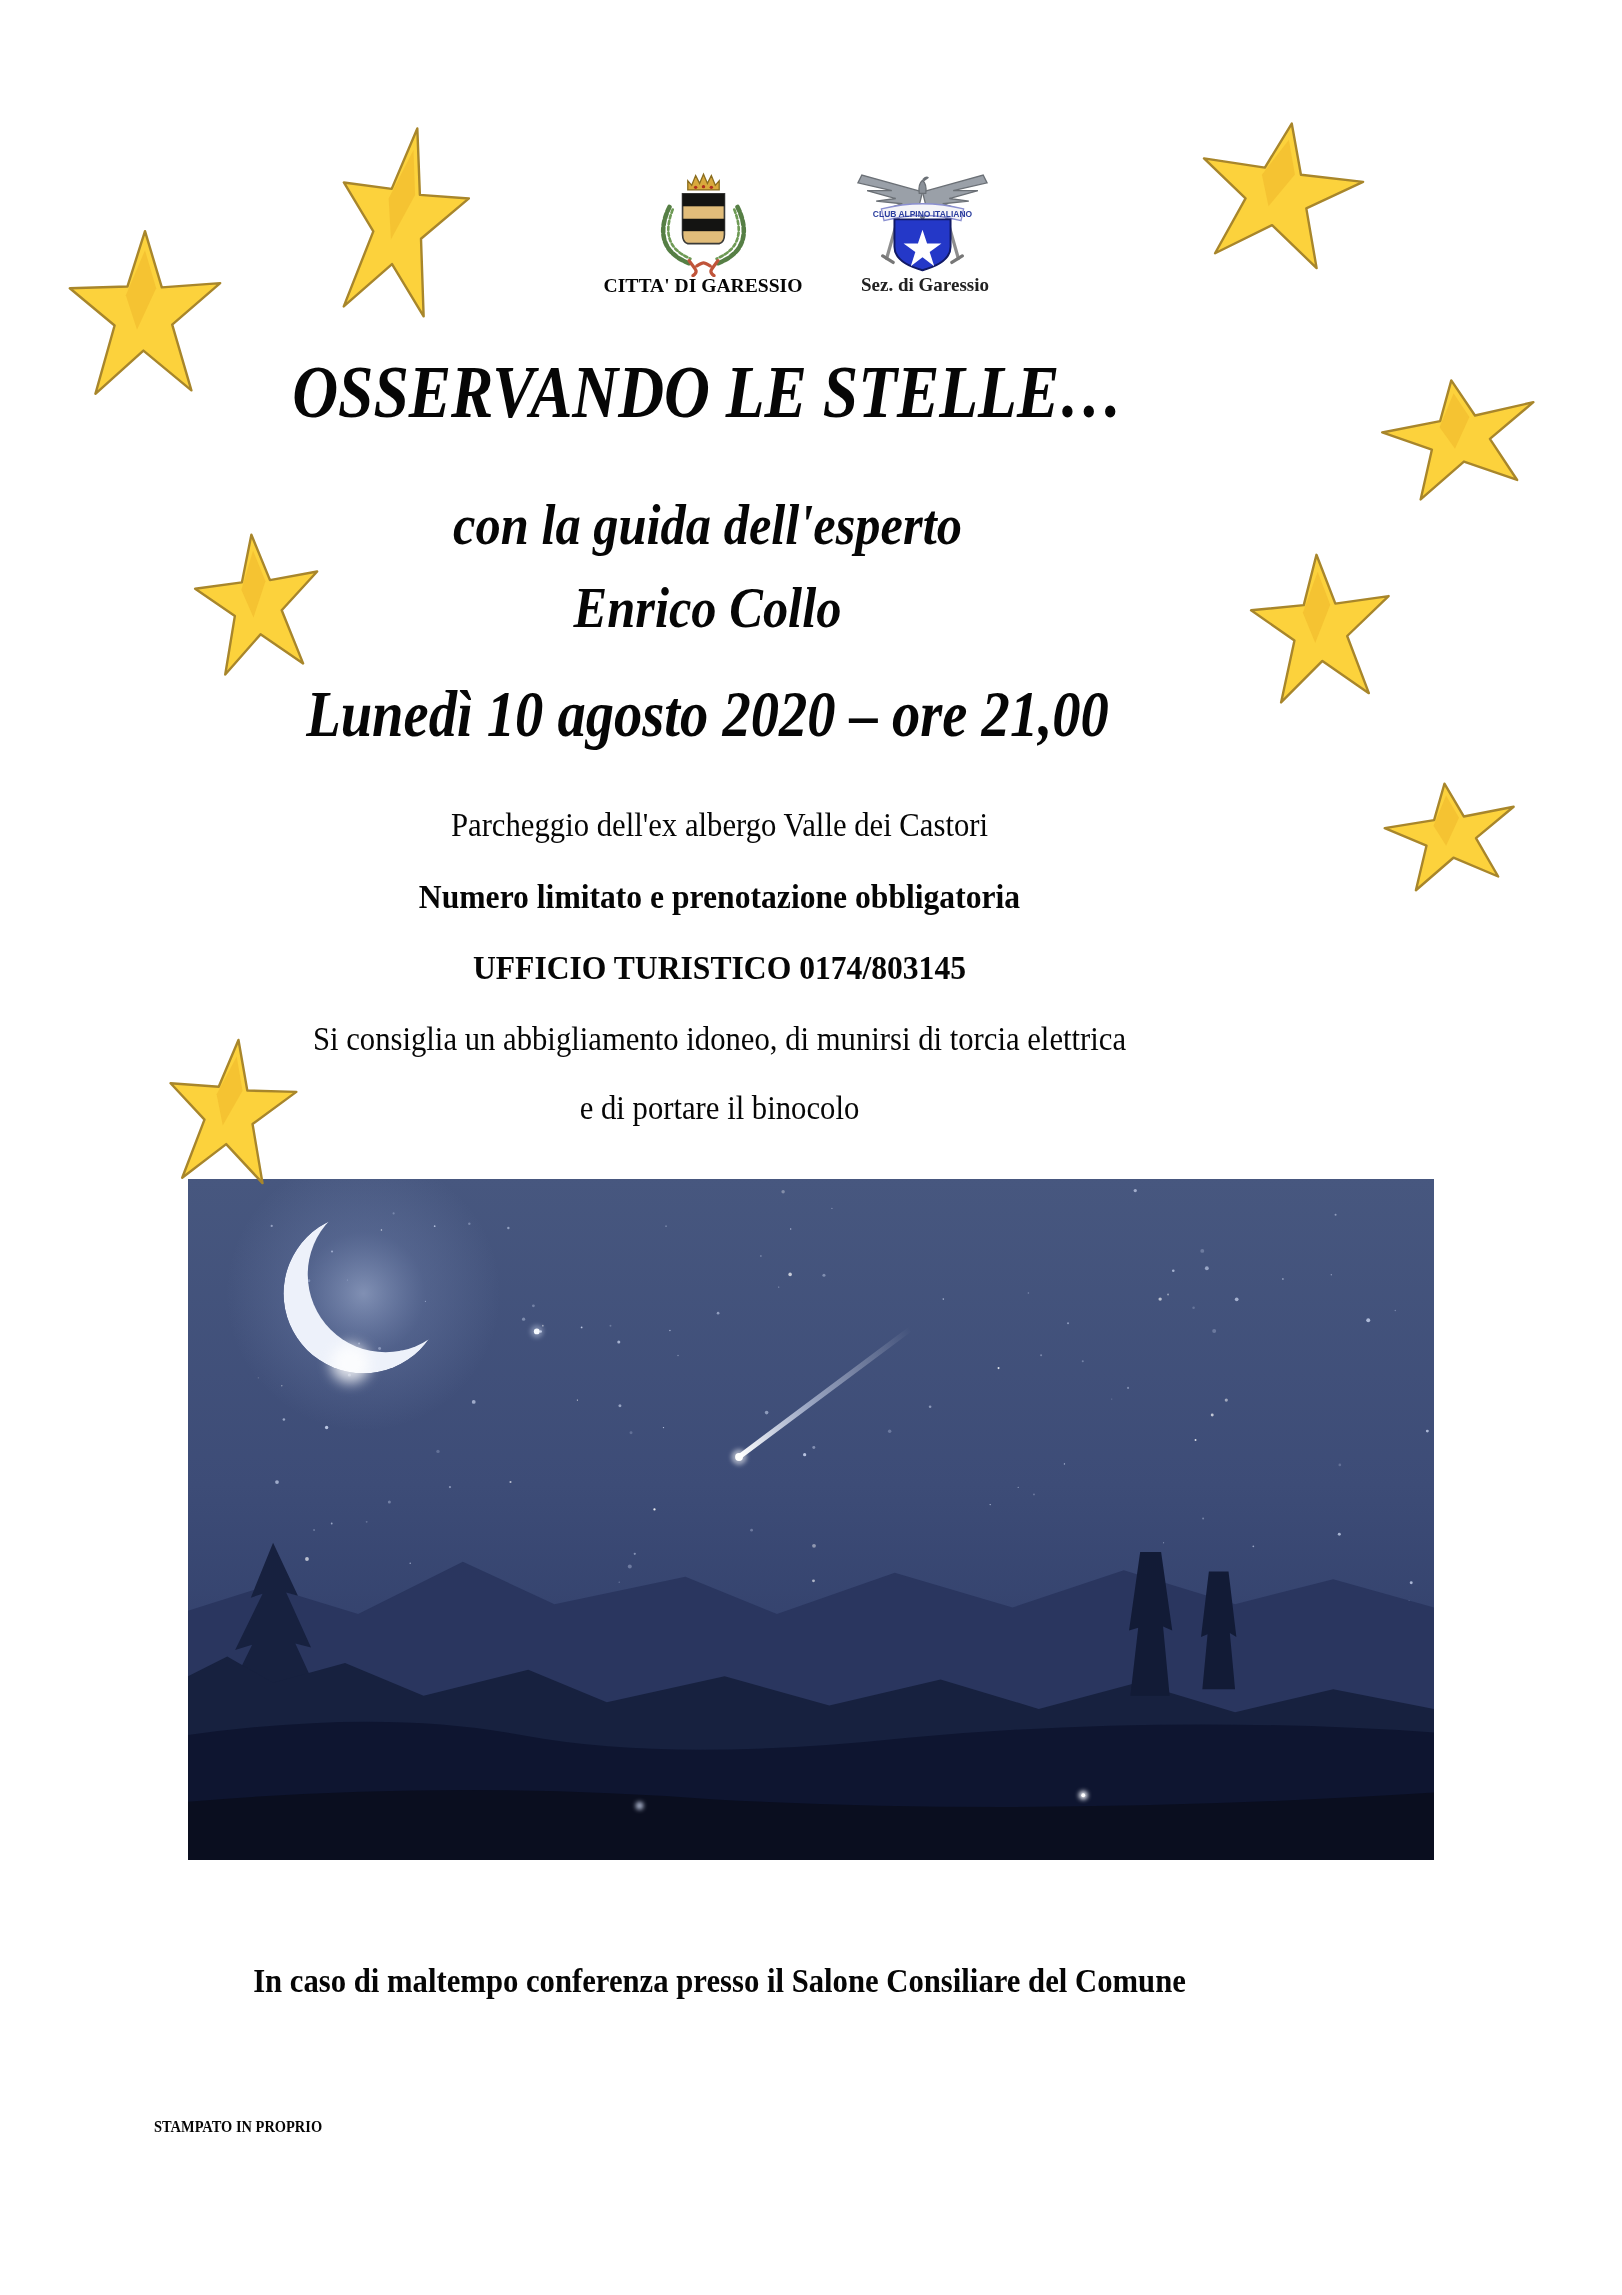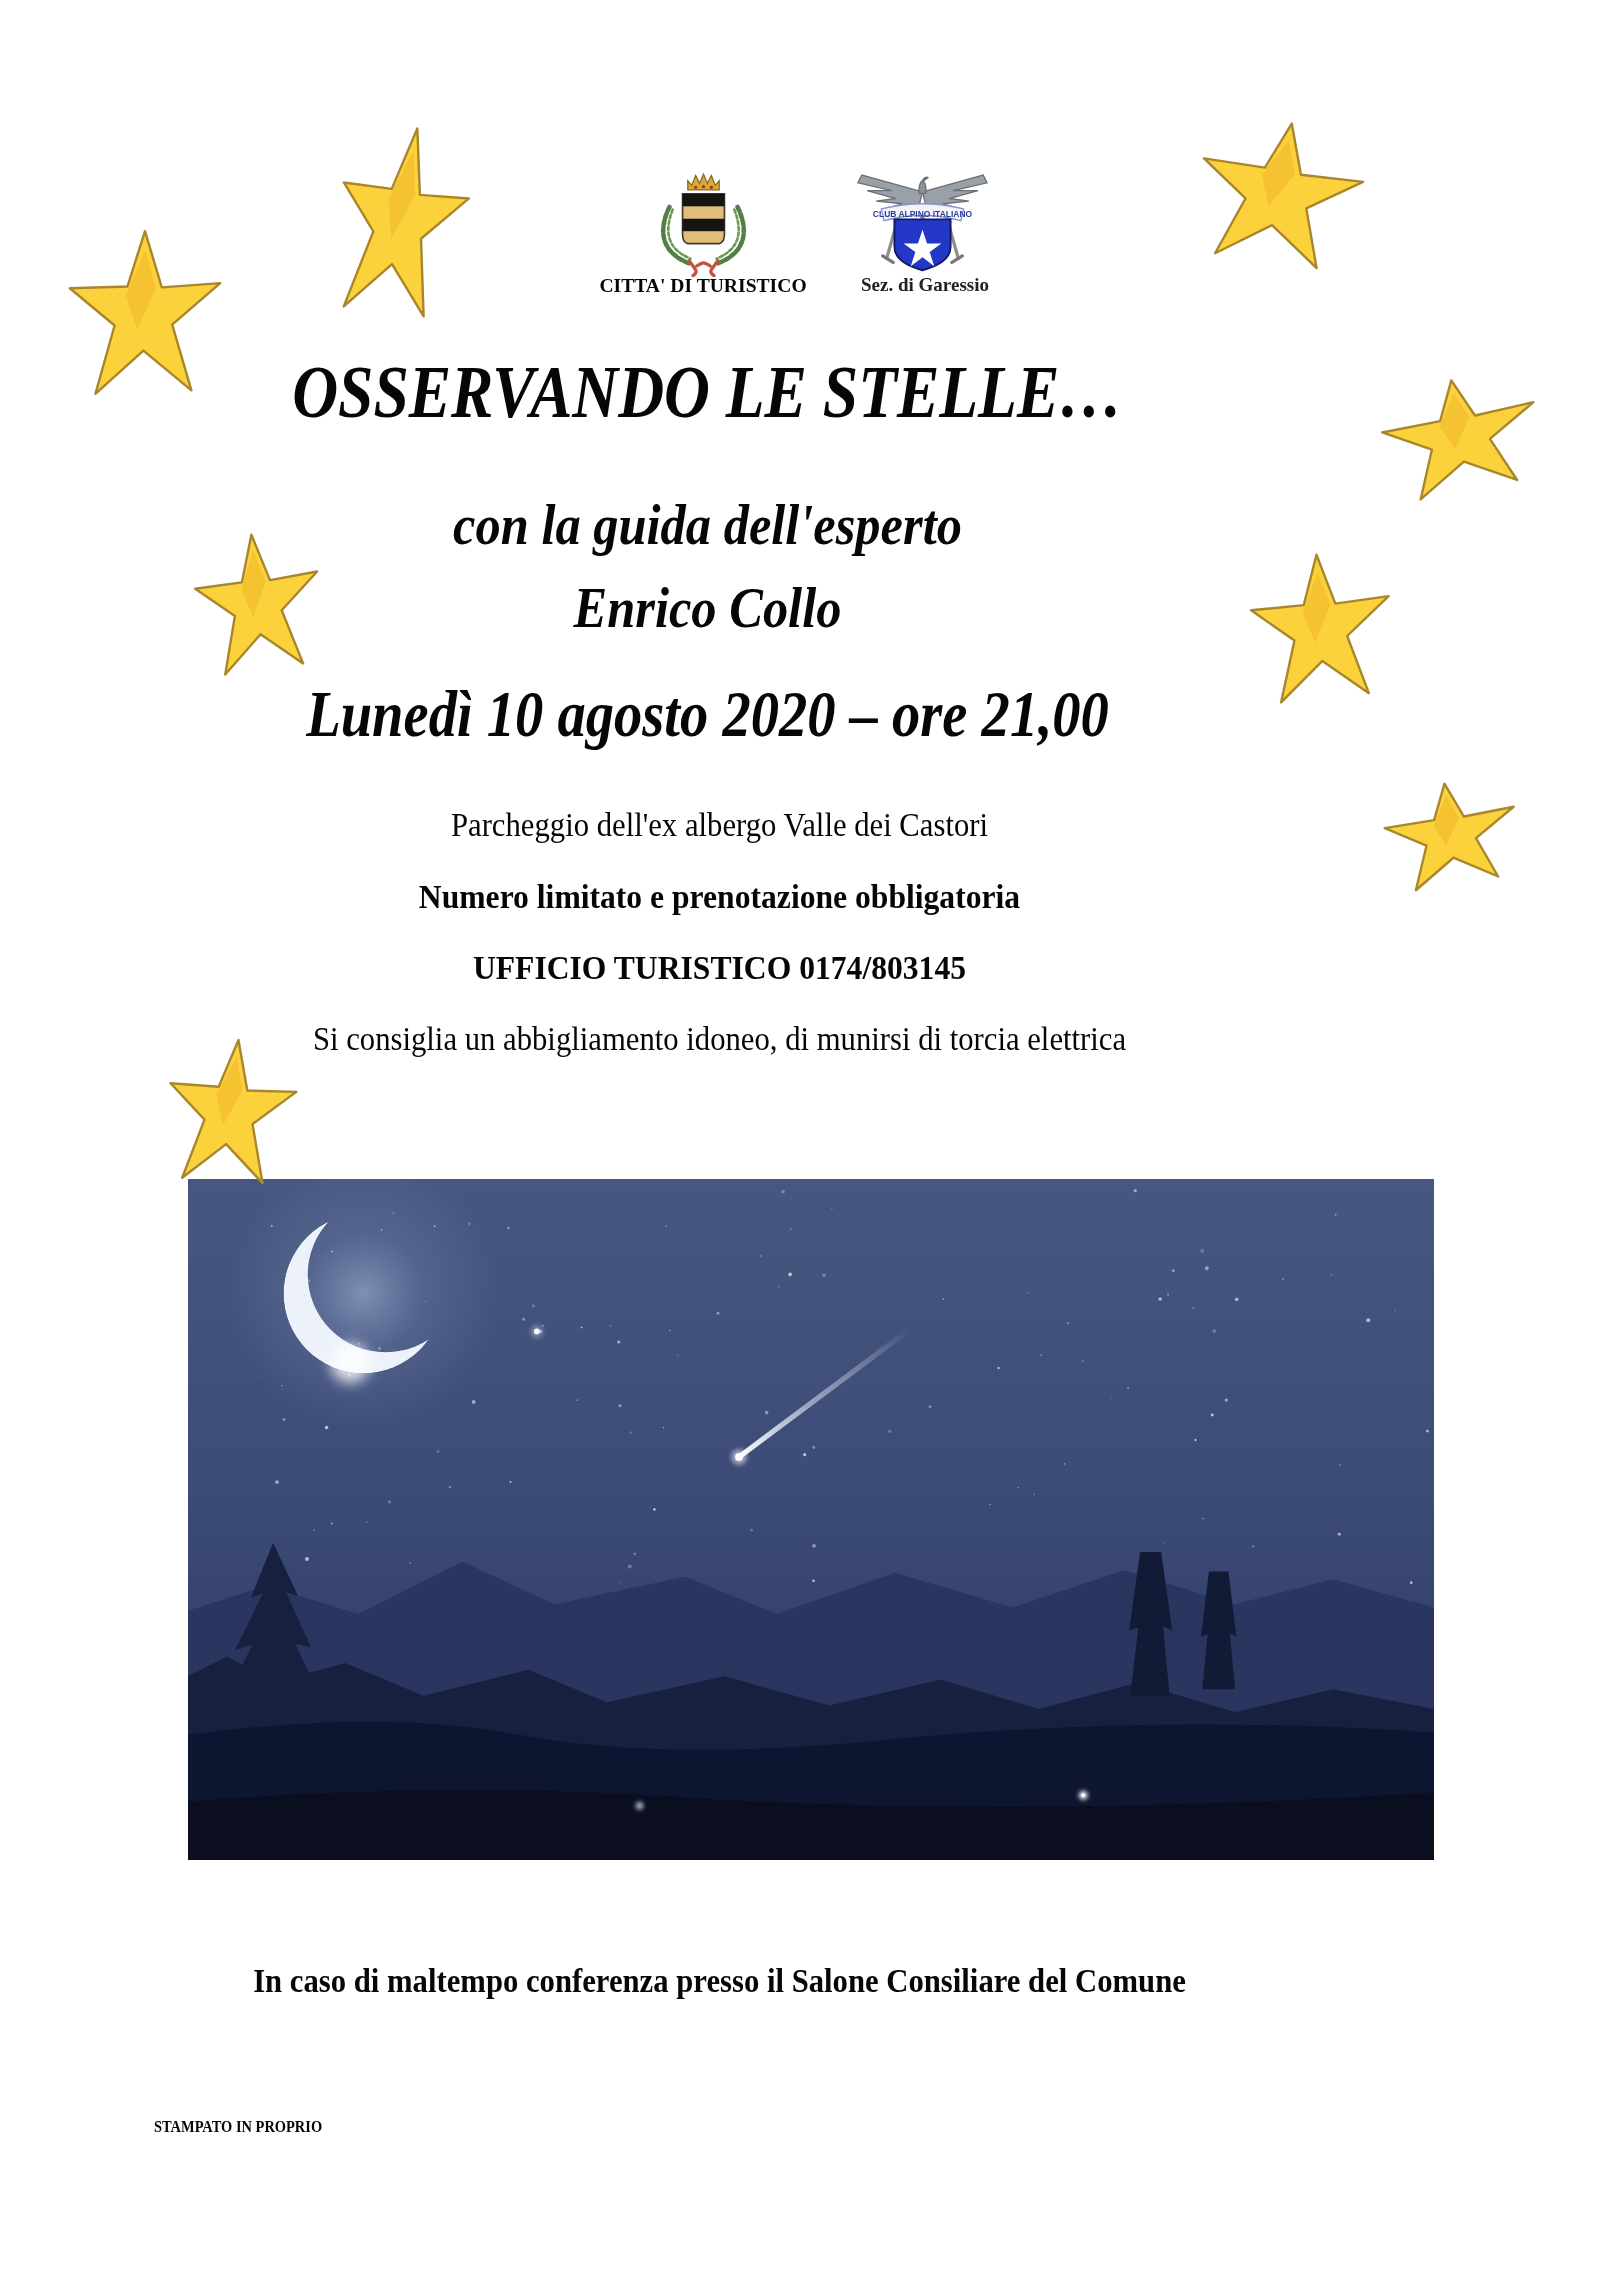--- a/index.html
+++ b/index.html
@@ -55,21 +55,21 @@
       <path d="M56,32 L56,18 L62,25 L68,10 L74,22 L80,8 L86,22 L92,10 L98,25 L104,18 L104,32 Z" fill="#D9A93C" stroke="#8A6D1F" stroke-width="2"></path>
       <circle cx="68" cy="28" r="2.6" fill="#B03020"></circle>
       <circle cx="80" cy="27" r="2.6" fill="#B03020"></circle>
       <circle cx="92" cy="28" r="2.6" fill="#B03020"></circle>
 
       <path d="M48,38 L112,38 L112,100 Q112,112 104,114 L56,114 Q48,112 48,100 Z" fill="#E2BD7A" stroke="#3A3A38" stroke-width="2.5"></path>
       <rect x="48" y="38" width="64" height="19" fill="#141412"></rect>
       <rect x="48" y="76" width="64" height="19" fill="#141412"></rect>
     </svg>
   </div>
-  <div class="abs logo-caption" style="left:585px;top:275px;width:236px;">CITTA' DI TURISTICO</div>
+  <div class="abs logo-caption" style="left:585px;top:275px;width:236px;">CITTA' DI GARESSIO</div>
 
   <div class="abs" style="left:854px;top:167px;width:137px;height:110px;">
     <svg viewBox="0 0 210 168" width="137" height="110">
 
       <path d="M70,70 L50,140 M140,70 L160,140" stroke="#8E8E8E" stroke-width="5" stroke-linecap="round"></path>
       <path d="M44,136 L60,146 M166,136 L150,146" stroke="#777" stroke-width="5" stroke-linecap="round"></path>
 
       <path d="M105,38 L12,12 L6,24 L58,36 L20,36 L64,48 L34,52 L74,56 L50,64 L86,60 L80,74 L100,58 Z" fill="#9AA0A8" stroke="#6B7076" stroke-width="2"></path>
       <path d="M105,38 L198,12 L204,24 L152,36 L190,36 L146,48 L176,52 L136,56 L160,64 L124,60 L130,74 L110,58 Z" fill="#9AA0A8" stroke="#6B7076" stroke-width="2"></path>
       <path d="M105,20 Q112,26 110,40 L100,40 Q98,26 105,20 Z" fill="#8B9199" stroke="#6B7076" stroke-width="2"></path>
@@ -102,20 +102,23 @@
     <span class="squeeze-body">Parcheggio dell'ex albergo Valle dei Castori</span>
   </div>
   <div class="abs ctr body-line booking-line">
     <span class="squeeze-body">Numero limitato e prenotazione obbligatoria</span>
   </div>
   <div class="abs ctr body-line office-line">
     <span class="squeeze-body">UFFICIO TURISTICO 0174/803145</span>
   </div>
   <div class="abs ctr body-line advice1-line">
     <span class="squeeze-body">Si consiglia un abbigliamento idoneo, di munirsi di torcia elettrica</span>
+  </div>
+  <div class="abs ctr body-line advice2-line">
+    <span class="squeeze-body">e di portare il binocolo</span>
   </div>
 
   <svg id="night-photo" viewBox="0 0 1904 1041" preserveAspectRatio="none">
     <defs>
       <linearGradient id="skyGrad" x1="0" y1="0" x2="0" y2="1">
         <stop offset="0" stop-color="#47577F"></stop>
         <stop offset="0.45" stop-color="#3D4C77"></stop>
         <stop offset="0.72" stop-color="#32406B"></stop>
         <stop offset="1" stop-color="#232E55"></stop>
       </linearGradient>

